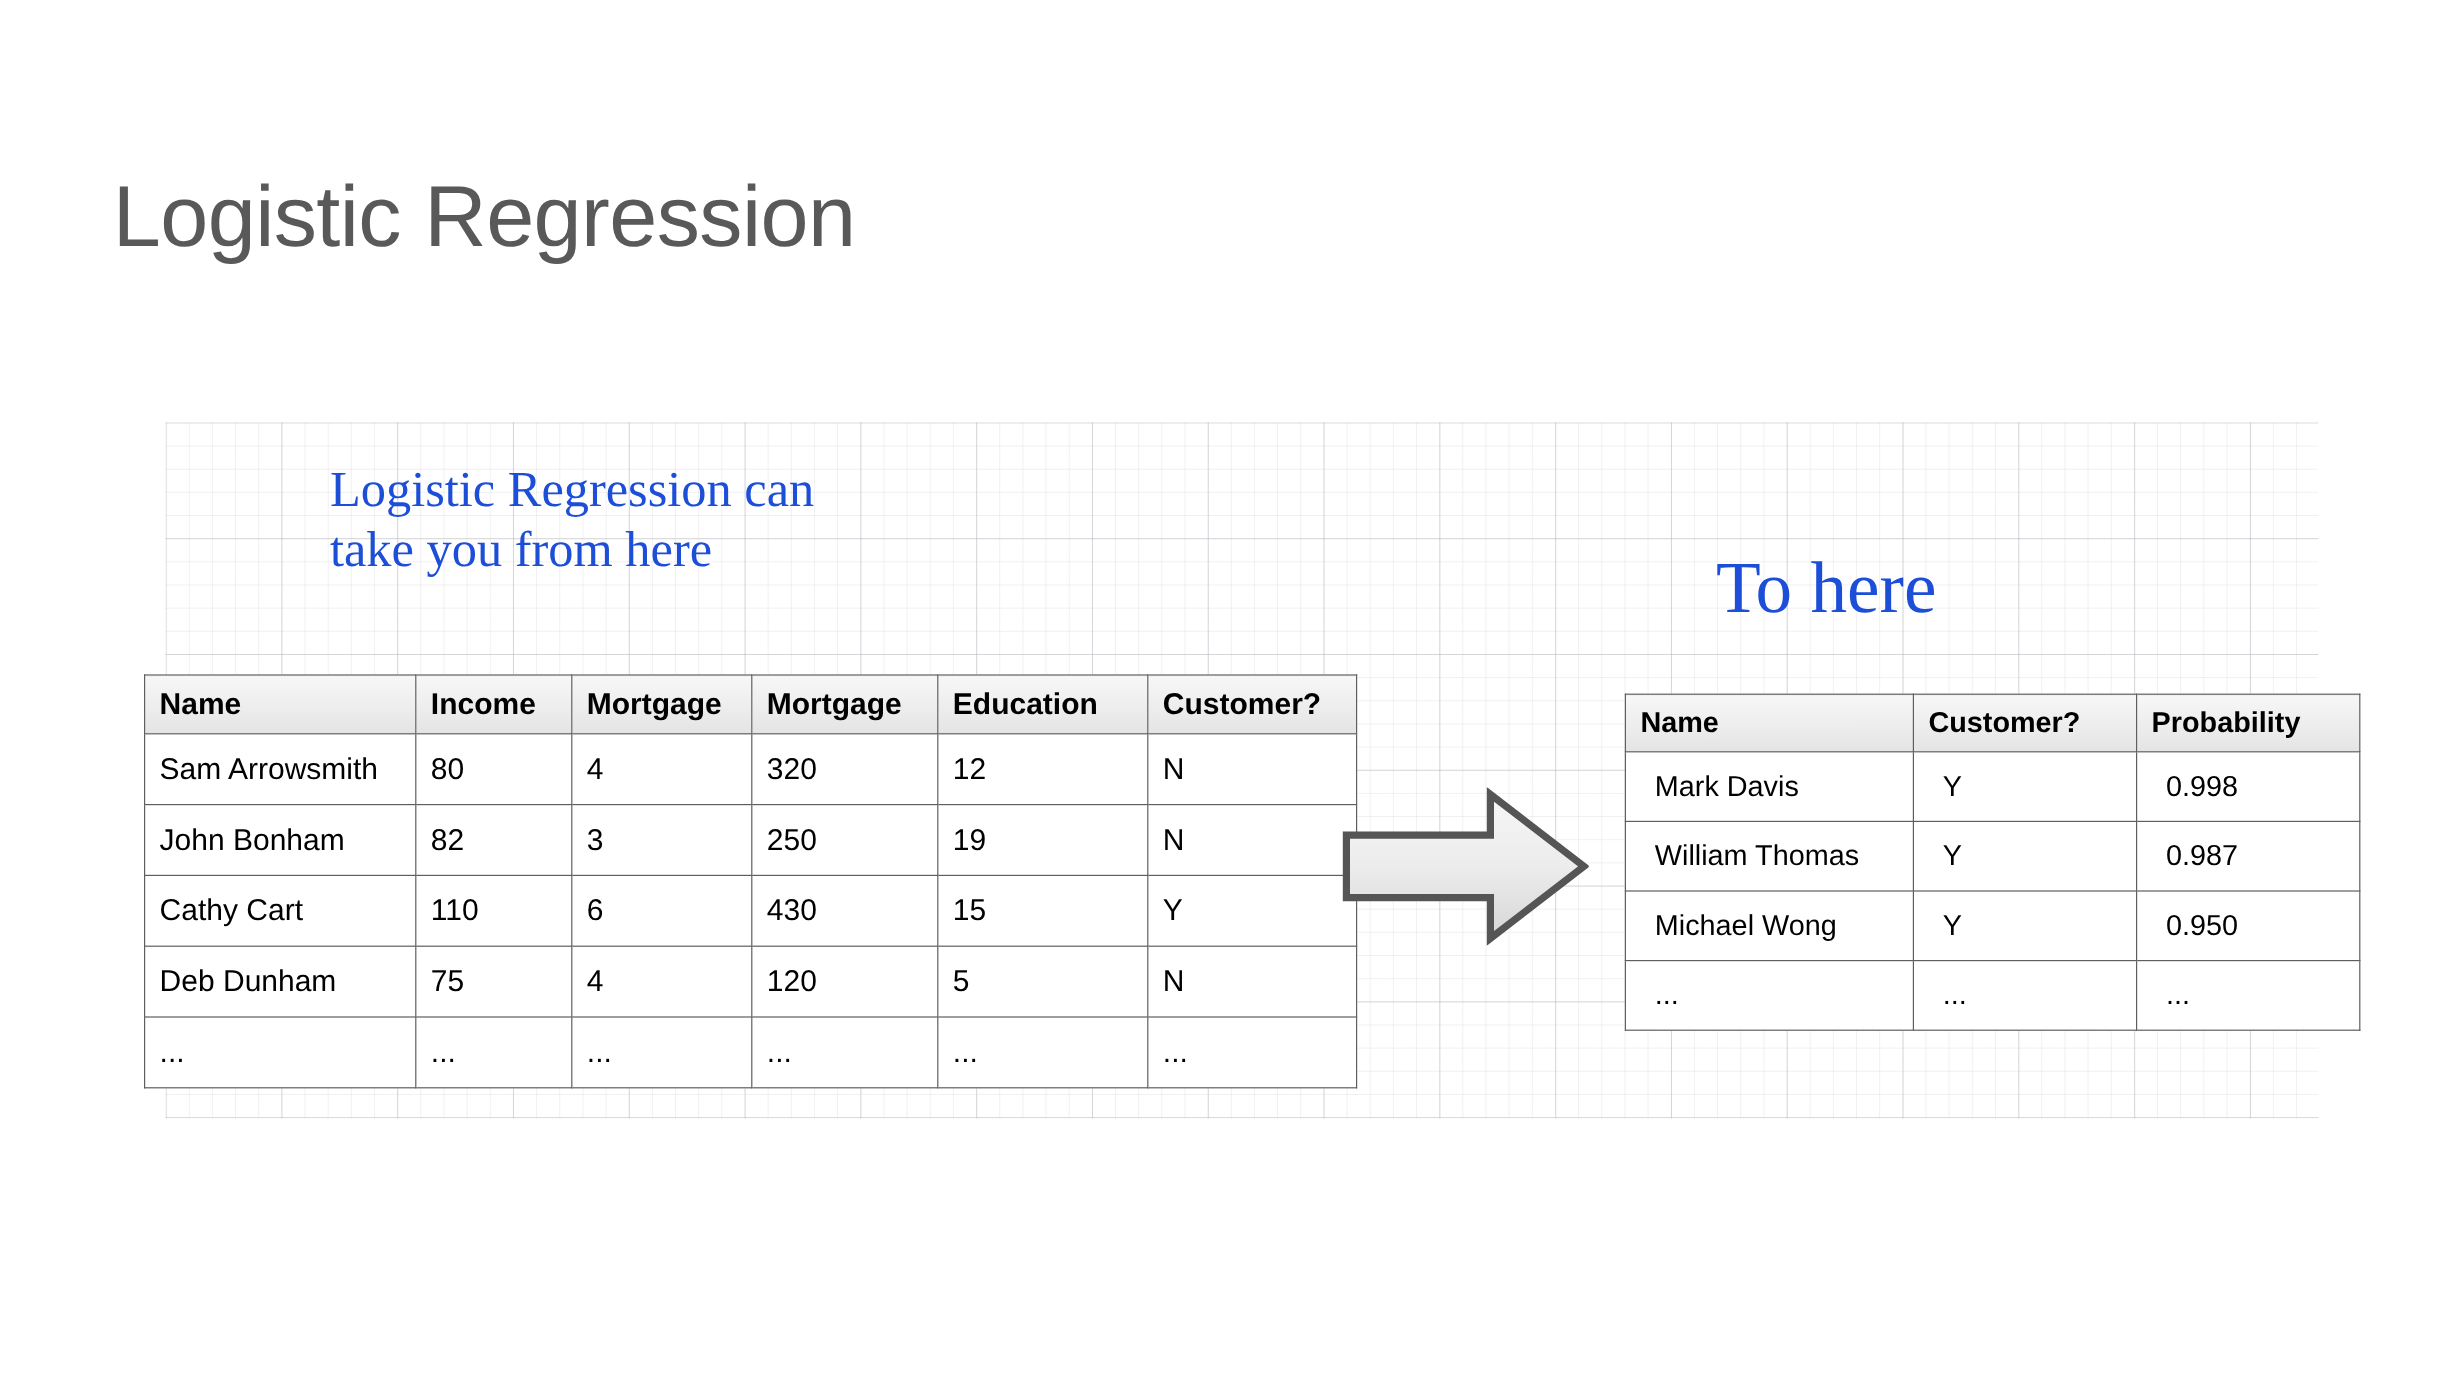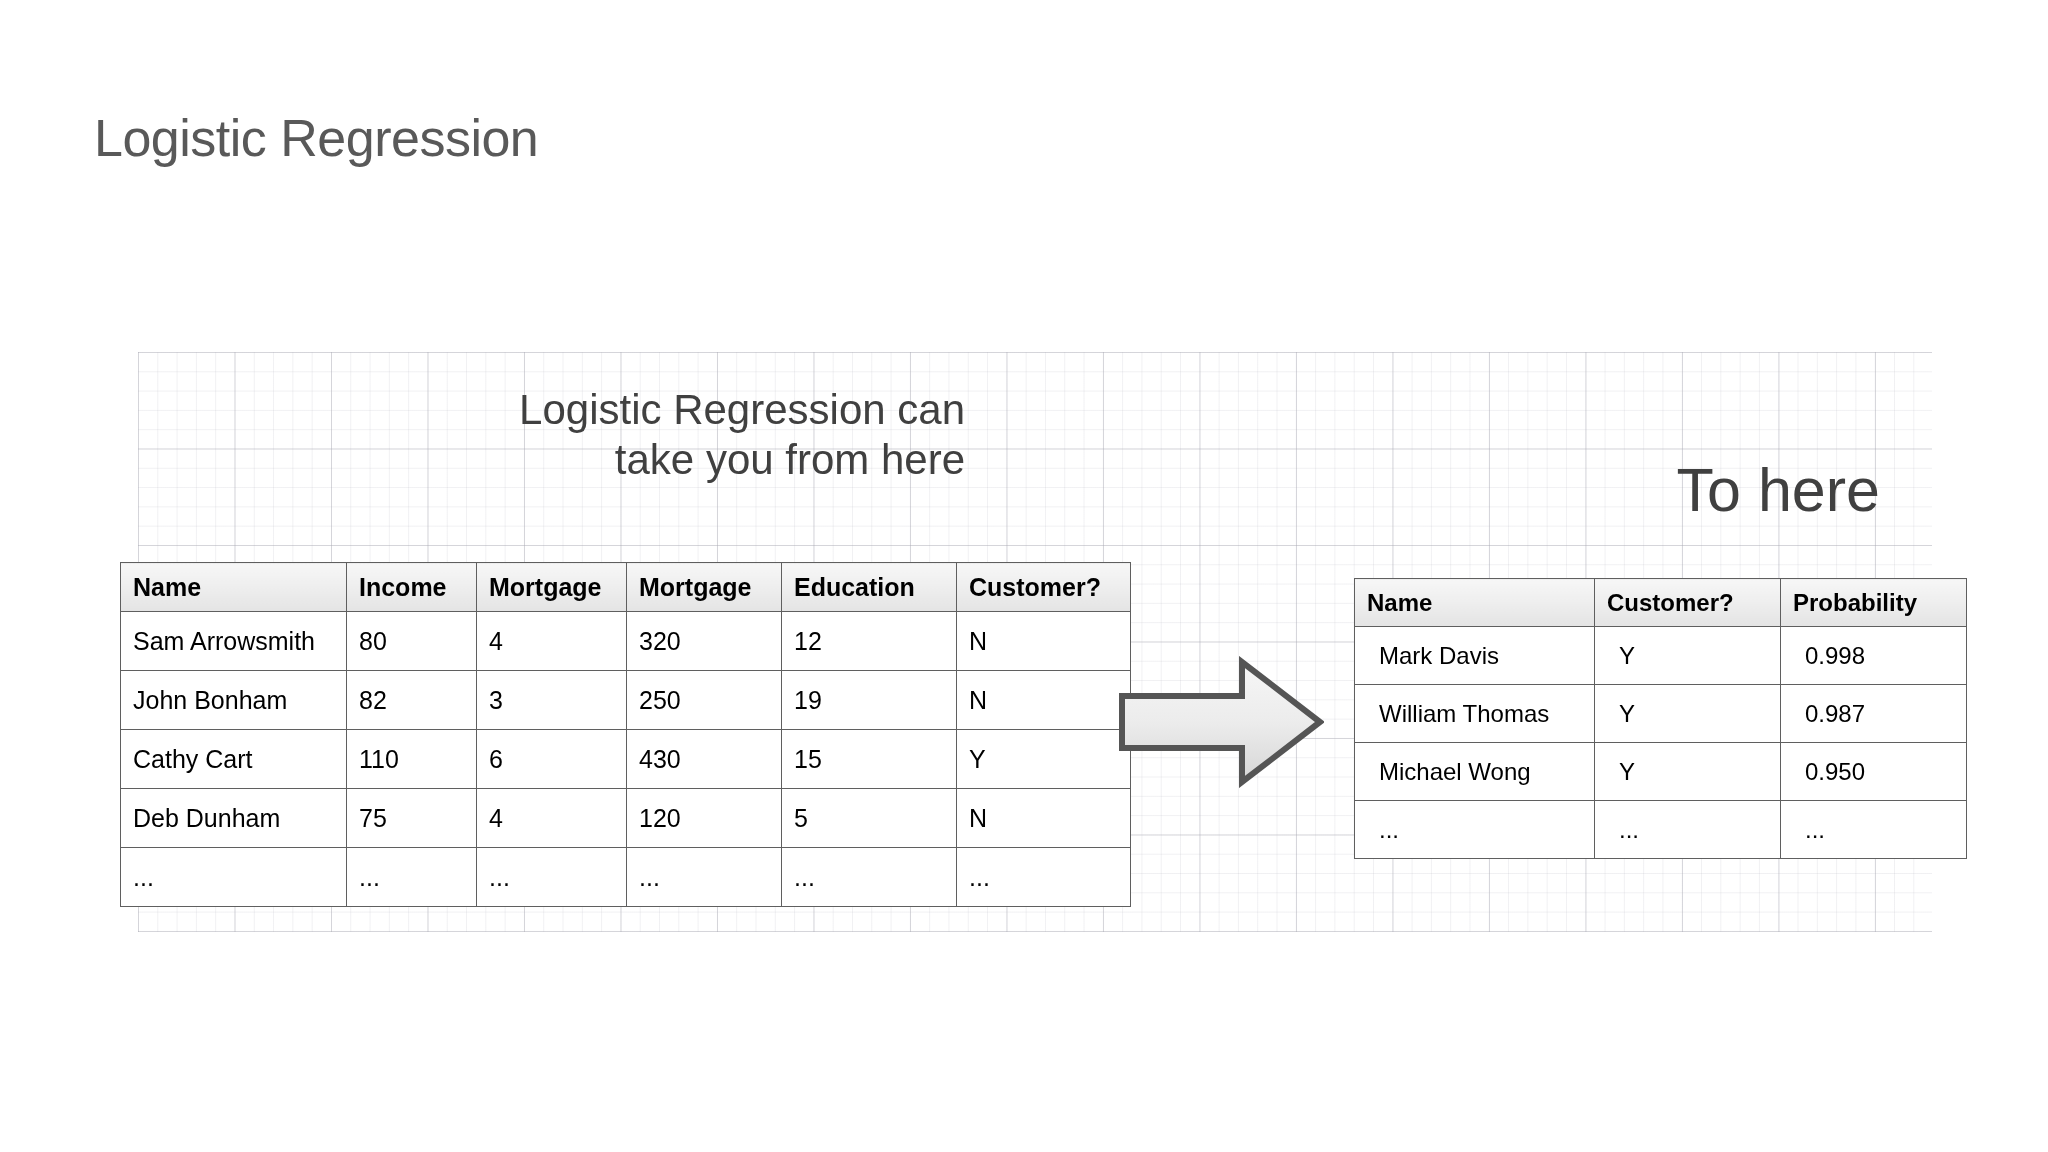--- a/index.html
+++ b/index.html
@@ -13,22 +13,22 @@
     position: relative;
     overflow: hidden;
     font-family: "Liberation Sans", sans-serif;
     -webkit-font-smoothing: antialiased;
   }
 
   
   #slide-title {
     position: absolute;
     left: 94px;
-    top: 76px;
-    font-size: 52px;
+    top: 96px;
+    font-size: 72px;
     font-weight: 400;
     color: #595959;
     letter-spacing: -0.5px;
     white-space: nowrap;
     line-height: 1.05;
   }
 
   
   #grid-canvas {
     position: absolute;
@@ -46,24 +46,24 @@
       96.5px 96.5px,
       96.5px 96.5px,
       19.3px 19.3px,
       19.3px 19.3px;
     background-position: 0 0, 0 0, 0 0, 0 0;
   }
 
   
   .caption {
     position: absolute;
-    color: #404040;
-    text-align: right;
+    color: #1d4ed8;
+    text-align: left;
     white-space: pre-line;
-    font-family: Liberation Sans, sans-serif;
+    font-family: Liberation Serif, serif;
   }
   #caption-from {
     left: 275px;
     top: 385px;
     width: 690px;
     font-size: 42px;
     line-height: 1.18;
     font-weight: 400;
   }
   #caption-to {

